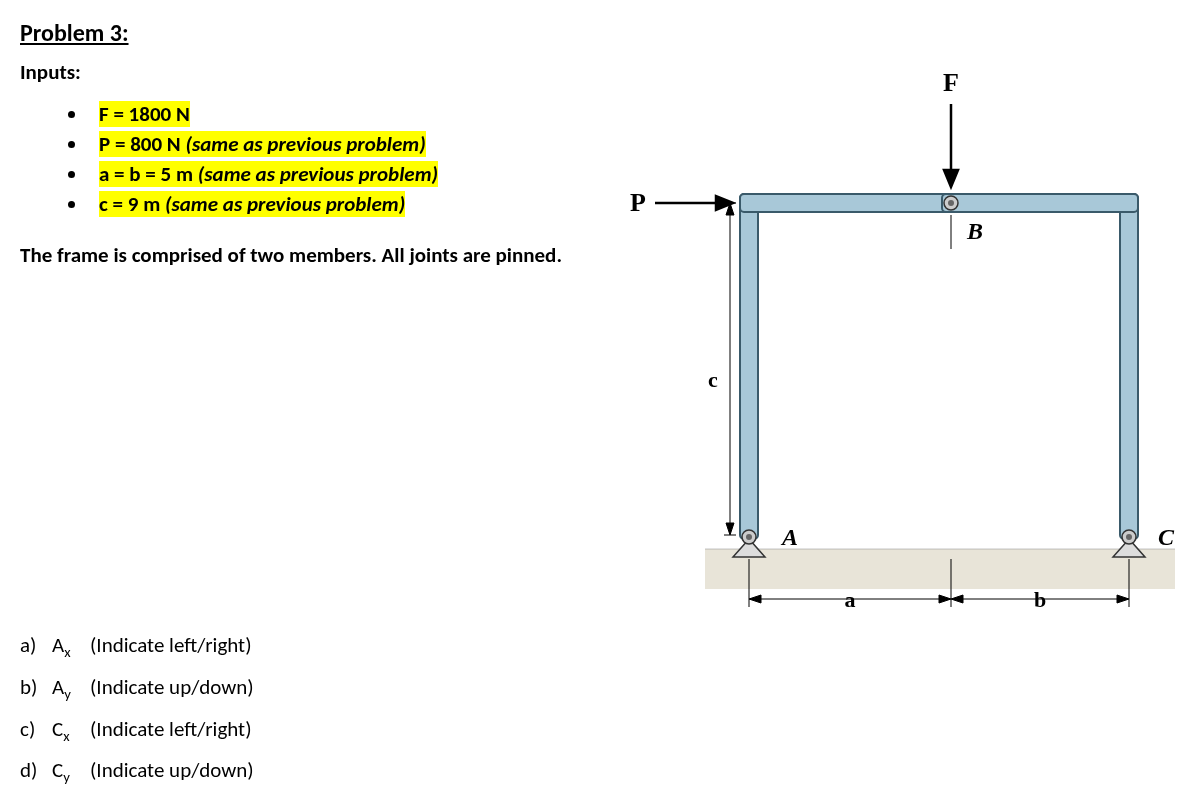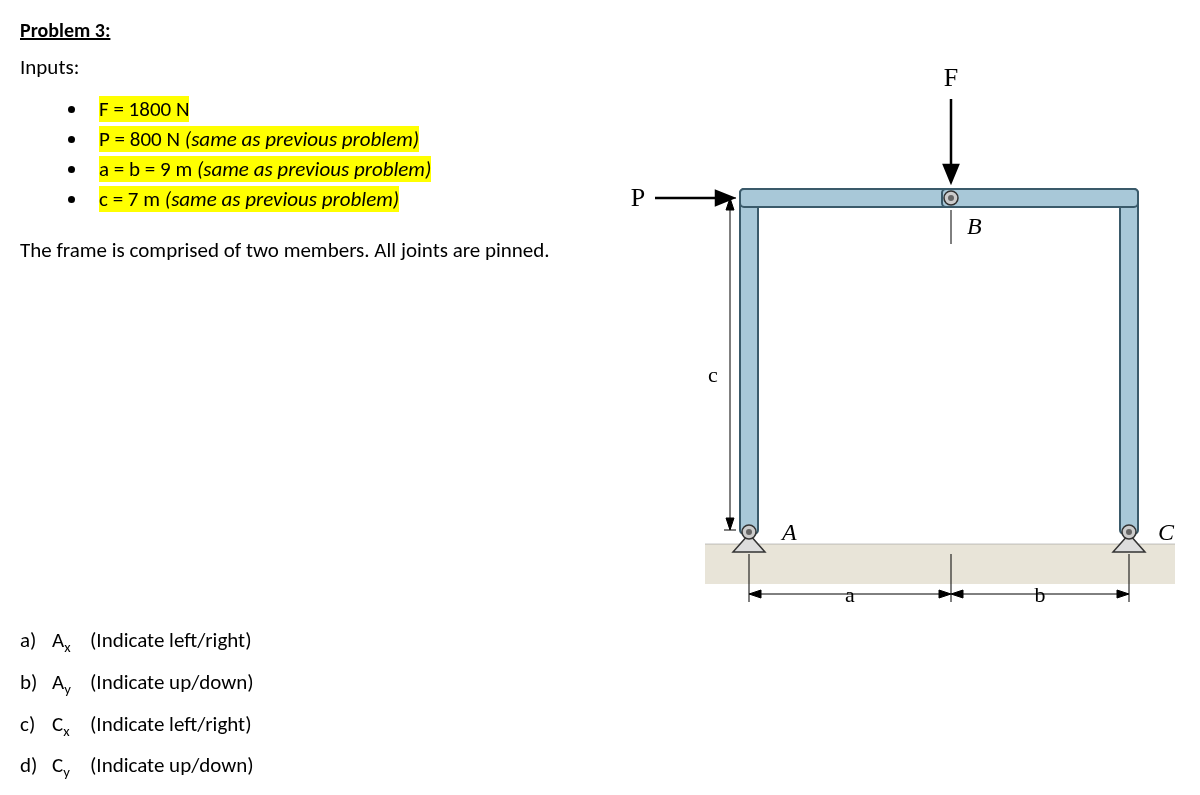--- a/index.html
+++ b/index.html
@@ -8,29 +8,30 @@
       margin: 0;
       padding: 18px 20px;
       background: #fff;
       color: #000;
       width: 1200px;
       box-sizing: border-box;
     }
     .problem-title {
       font-weight: bold;
       text-decoration: underline;
-      font-size: 20px;
+      font-size: 24px;
       margin-bottom: 12px;
     }
     .inputs-label {
       margin-bottom: 10px;
     }
     .top-section {
       display: flex;
       align-items: flex-start;
+      font-weight: bold;
     }
     .left-col {
       flex: 0 0 600px;
     }
     .right-col {
       flex: 1;
       position: relative;
     }
     ul.inputs-list {
       list-style: none;
@@ -97,25 +98,25 @@
       <li>
         <span class="bullet"></span>
         <span><span class="hl-yellow">F = 1800 N</span></span>
       </li>
       <li>
         <span class="bullet"></span>
         <span class="hl-yellow"><span>P = 800 N</span><span class="italic">  (same as previous problem)</span></span>
       </li>
       <li>
         <span class="bullet"></span>
-        <span class="hl-yellow"><span>a = b = 9 m</span><span class="italic">  (same as previous problem)</span></span>
-      </li>
-      <li>
-        <span class="bullet"></span>
-        <span class="hl-yellow"><span>c = 7 m</span><span class="italic">  (same as previous problem)</span></span>
+        <span class="hl-yellow"><span>a = b = 5 m</span><span class="italic">  (same as previous problem)</span></span>
+      </li>
+      <li>
+        <span class="bullet"></span>
+        <span class="hl-yellow"><span>c = 9 m</span><span class="italic">  (same as previous problem)</span></span>
       </li>
     </ul>
 
     <div class="desc">The frame is comprised of two members.  All joints are pinned.</div>
   </div>
 
   <div class="right-col">
     <svg class="diagram-svg" width="560" height="560" viewBox="0 0 560 560">
 
       <rect x="85" y="490" width="470" height="40" fill="#e8e4d8" stroke="none"></rect>

